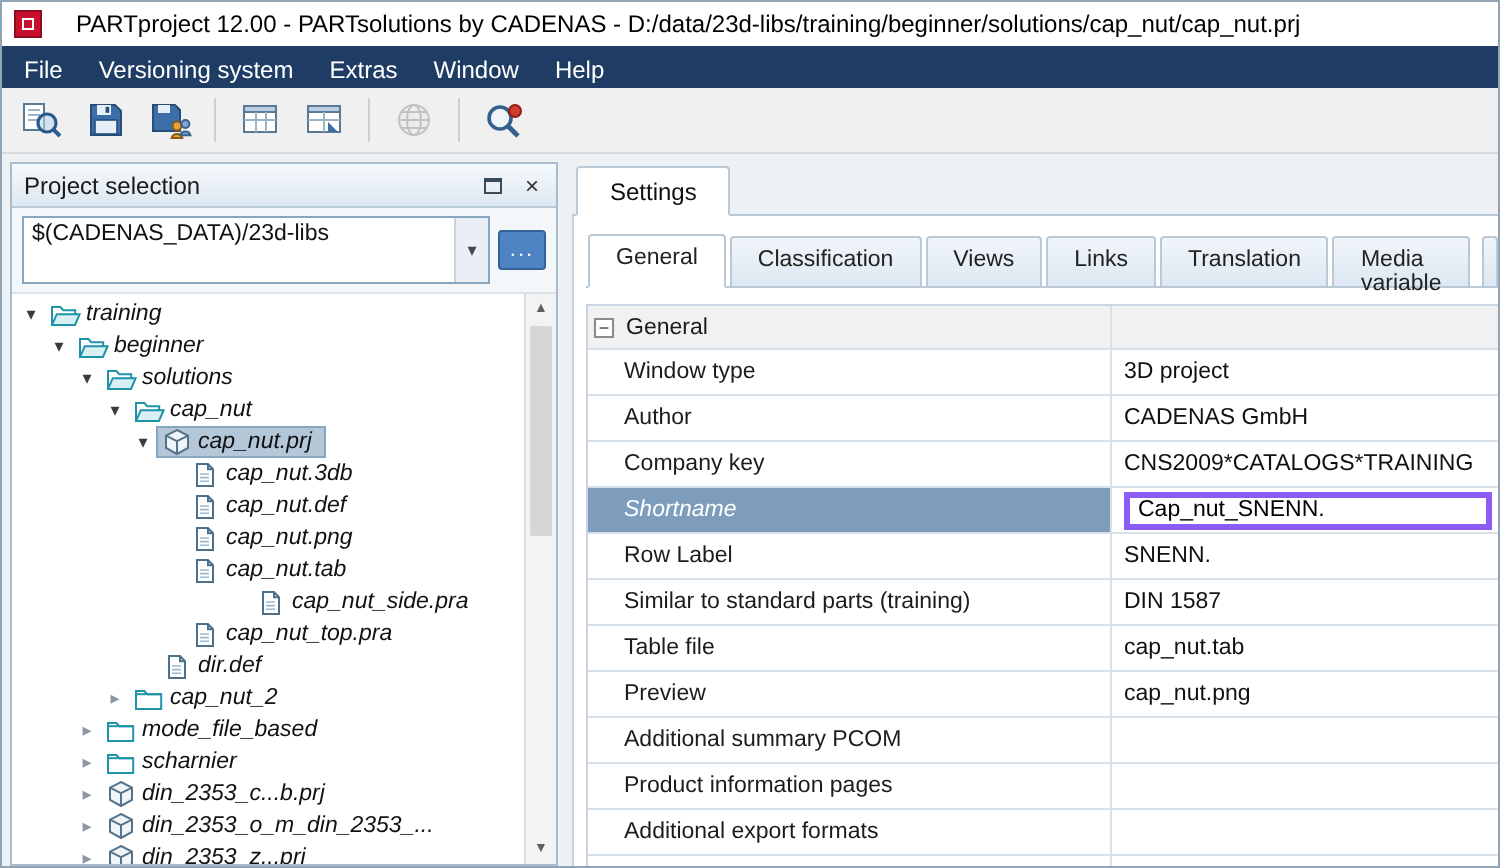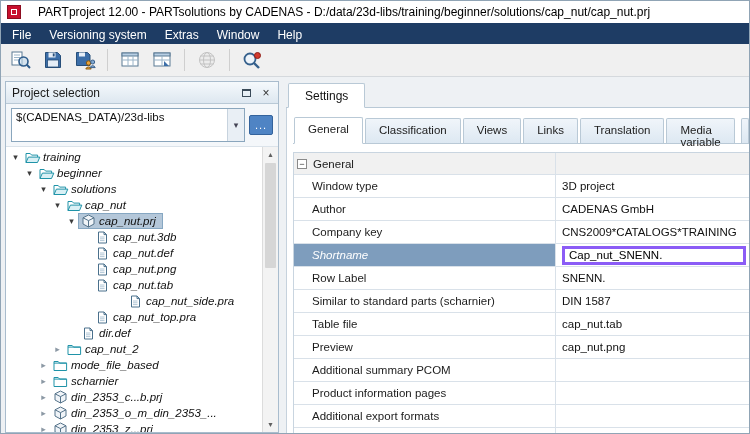--- a/index.html
+++ b/index.html
@@ -462,21 +462,21 @@
               <div class="cell-label hl">Shortname</div>
               <div class="cell-value">
                 <input class="value-input" value="Cap_nut_SNENN." style="">
               </div>
             </div>
             <div class="grid-row">
               <div class="cell-label">Row Label</div>
               <div class="cell-value">SNENN.</div>
             </div>
             <div class="grid-row">
-              <div class="cell-label">Similar to standard parts (scharnier)</div>
+              <div class="cell-label">Similar to standard parts (training)</div>
               <div class="cell-value">DIN 1587</div>
             </div>
             <div class="grid-row">
               <div class="cell-label">Table file</div>
               <div class="cell-value">cap_nut.tab</div>
             </div>
             <div class="grid-row">
               <div class="cell-label">Preview</div>
               <div class="cell-value">cap_nut.png</div>
             </div>

